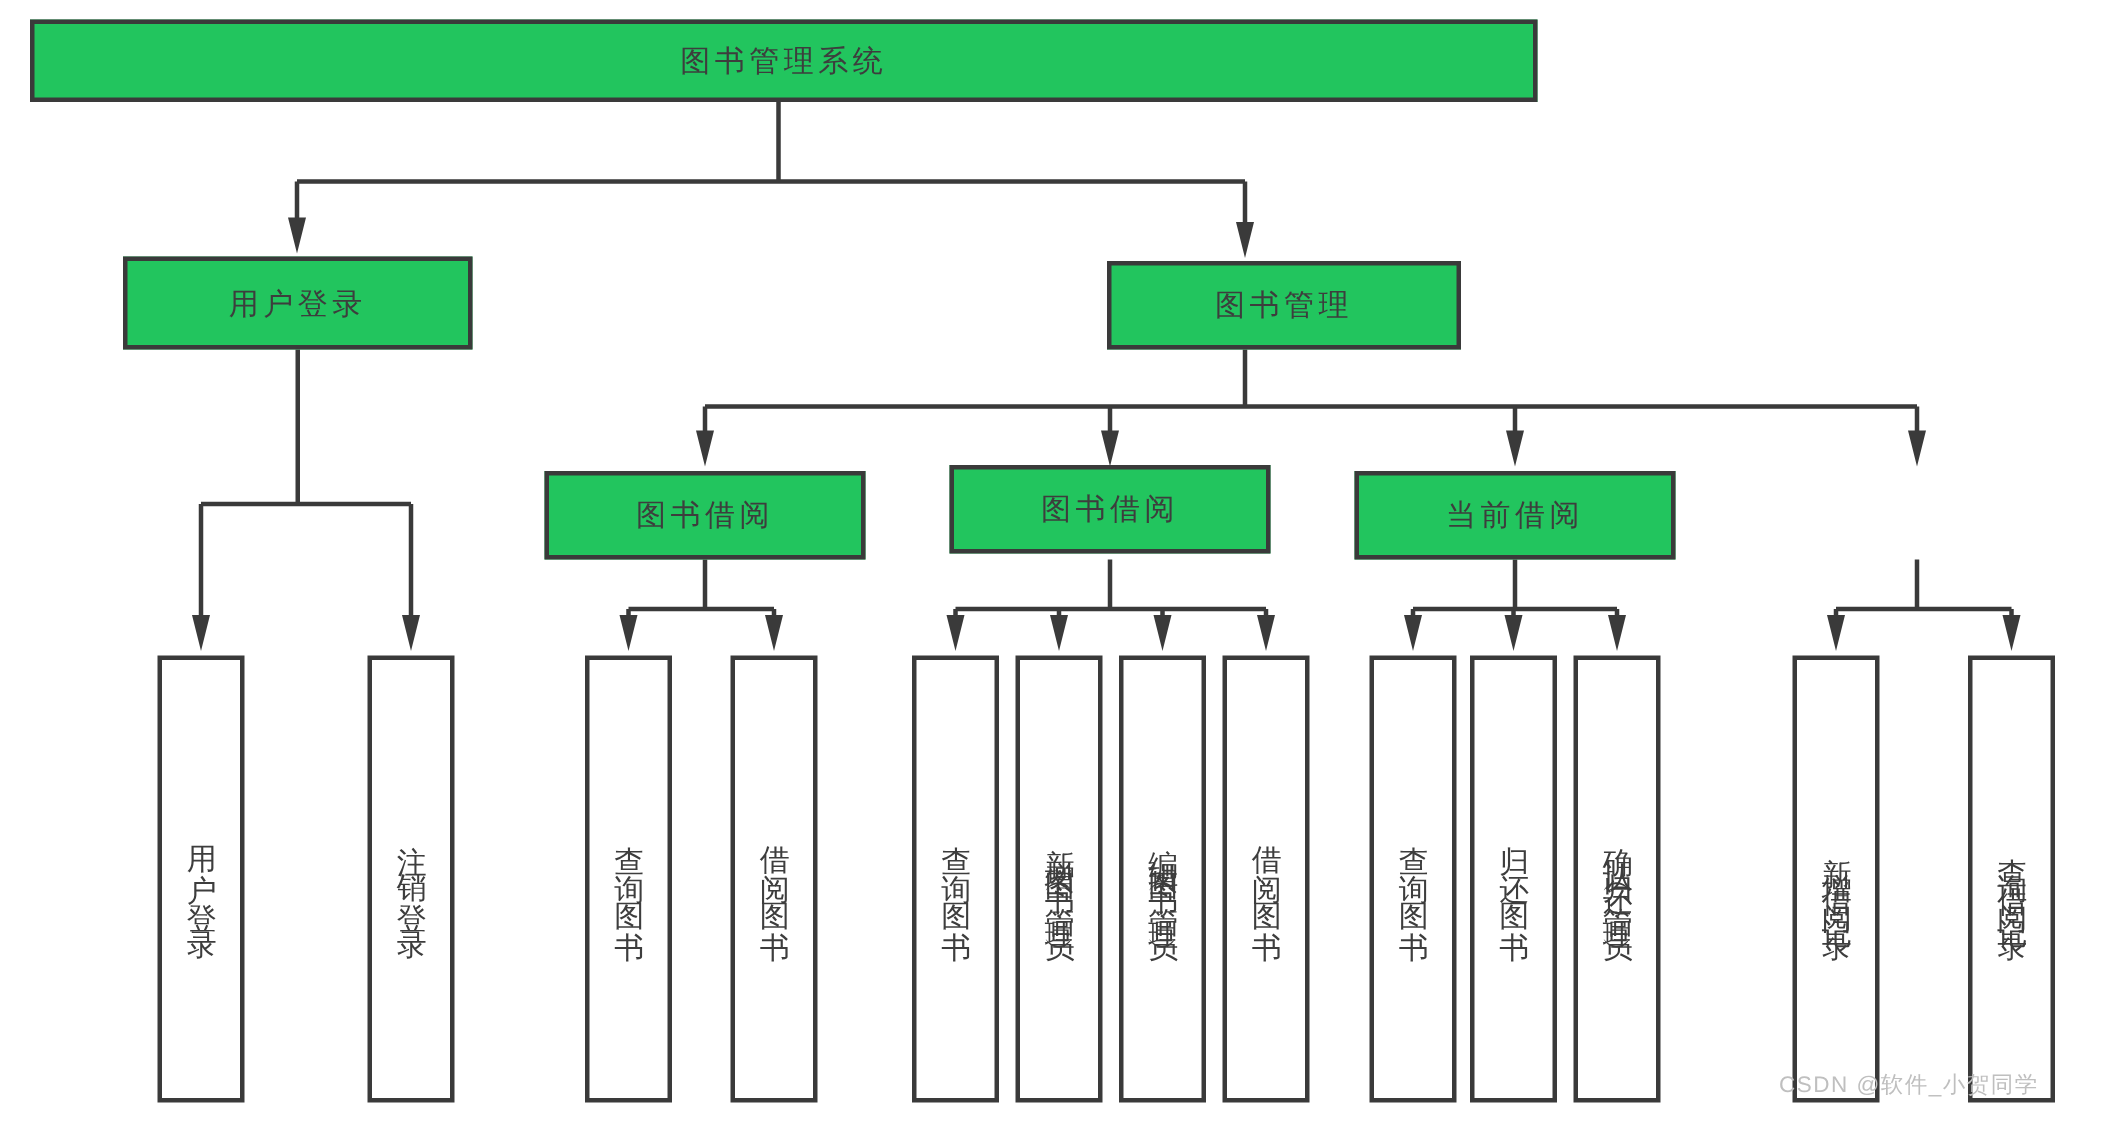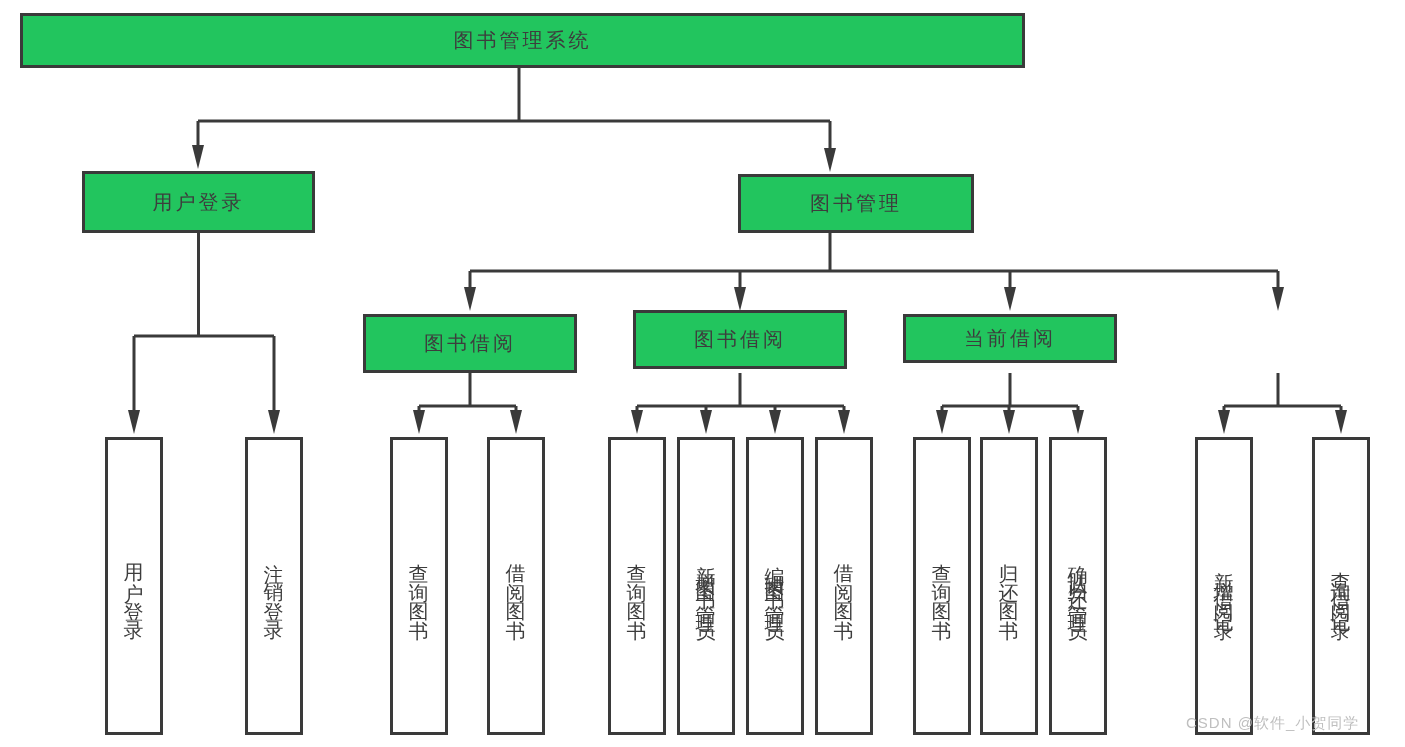--- a/index.html
+++ b/index.html
@@ -97,21 +97,21 @@
       </g>
   </svg>
 
   <div class="node" style="left:20px; top:13px; width:1005px; height:55px;">图书管理系统</div>
 
   <div class="node" style="left:82px; top:171px; width:233px; height:62px;">用户登录</div>
   <div class="node" style="left:712px; top:174px; width:236px; height:59px;margin-left:26px;">图书管理</div>
 
   <div class="node" style="left:363px; top:314px; width:214px; height:59px;">图书借阅</div>
   <div class="node" style="left:633px; top:310px; width:214px; height:59px;">图书借阅</div>
-  <div class="node" style="left:903px; top:314px; width:214px; height:49px;">当前借阅</div>
+  <div class="node" style="left:903px; top:314px; width:214px; height:59px;">当前借阅</div>
 
   <div class="leaf" style="left: 105px; letter-spacing: 19px;">用户登录</div>
   <div class="leaf" style="left: 245px; letter-spacing: 19px;">注销登录</div>
 
   <div class="leaf" style="left: 390px; letter-spacing: 19px;">查询图书</div>
   <div class="leaf" style="left: 487px; letter-spacing: 19px;">借阅图书</div>
 
   <div class="leaf" style="left: 608px; letter-spacing: 19px;">查询图书</div>
   <div class="leaf" style="left: 677px; letter-spacing: 8px;">新增图书（管理员）</div>
   <div class="leaf" style="left: 746px; letter-spacing: 8px;">编辑图书（管理员）</div>

